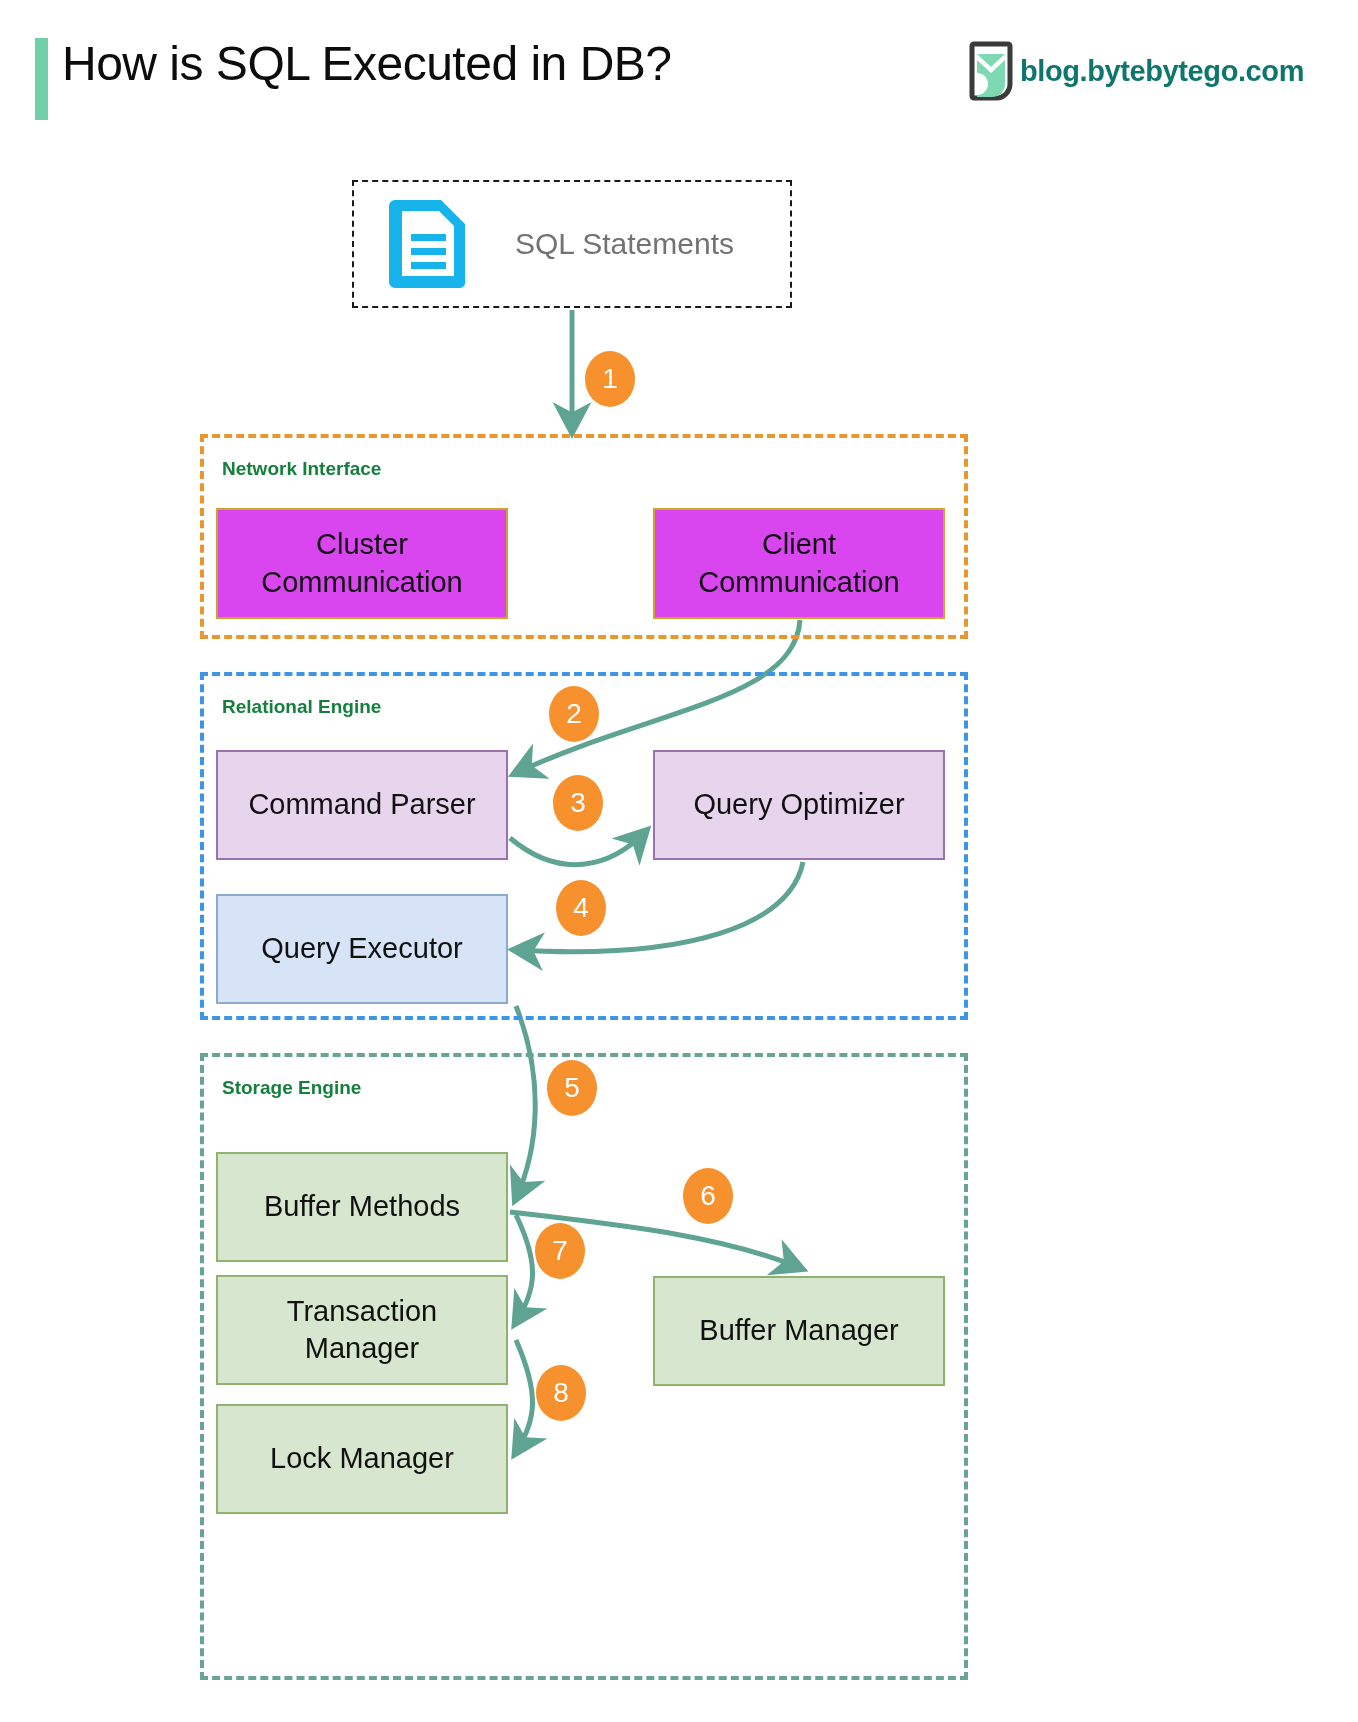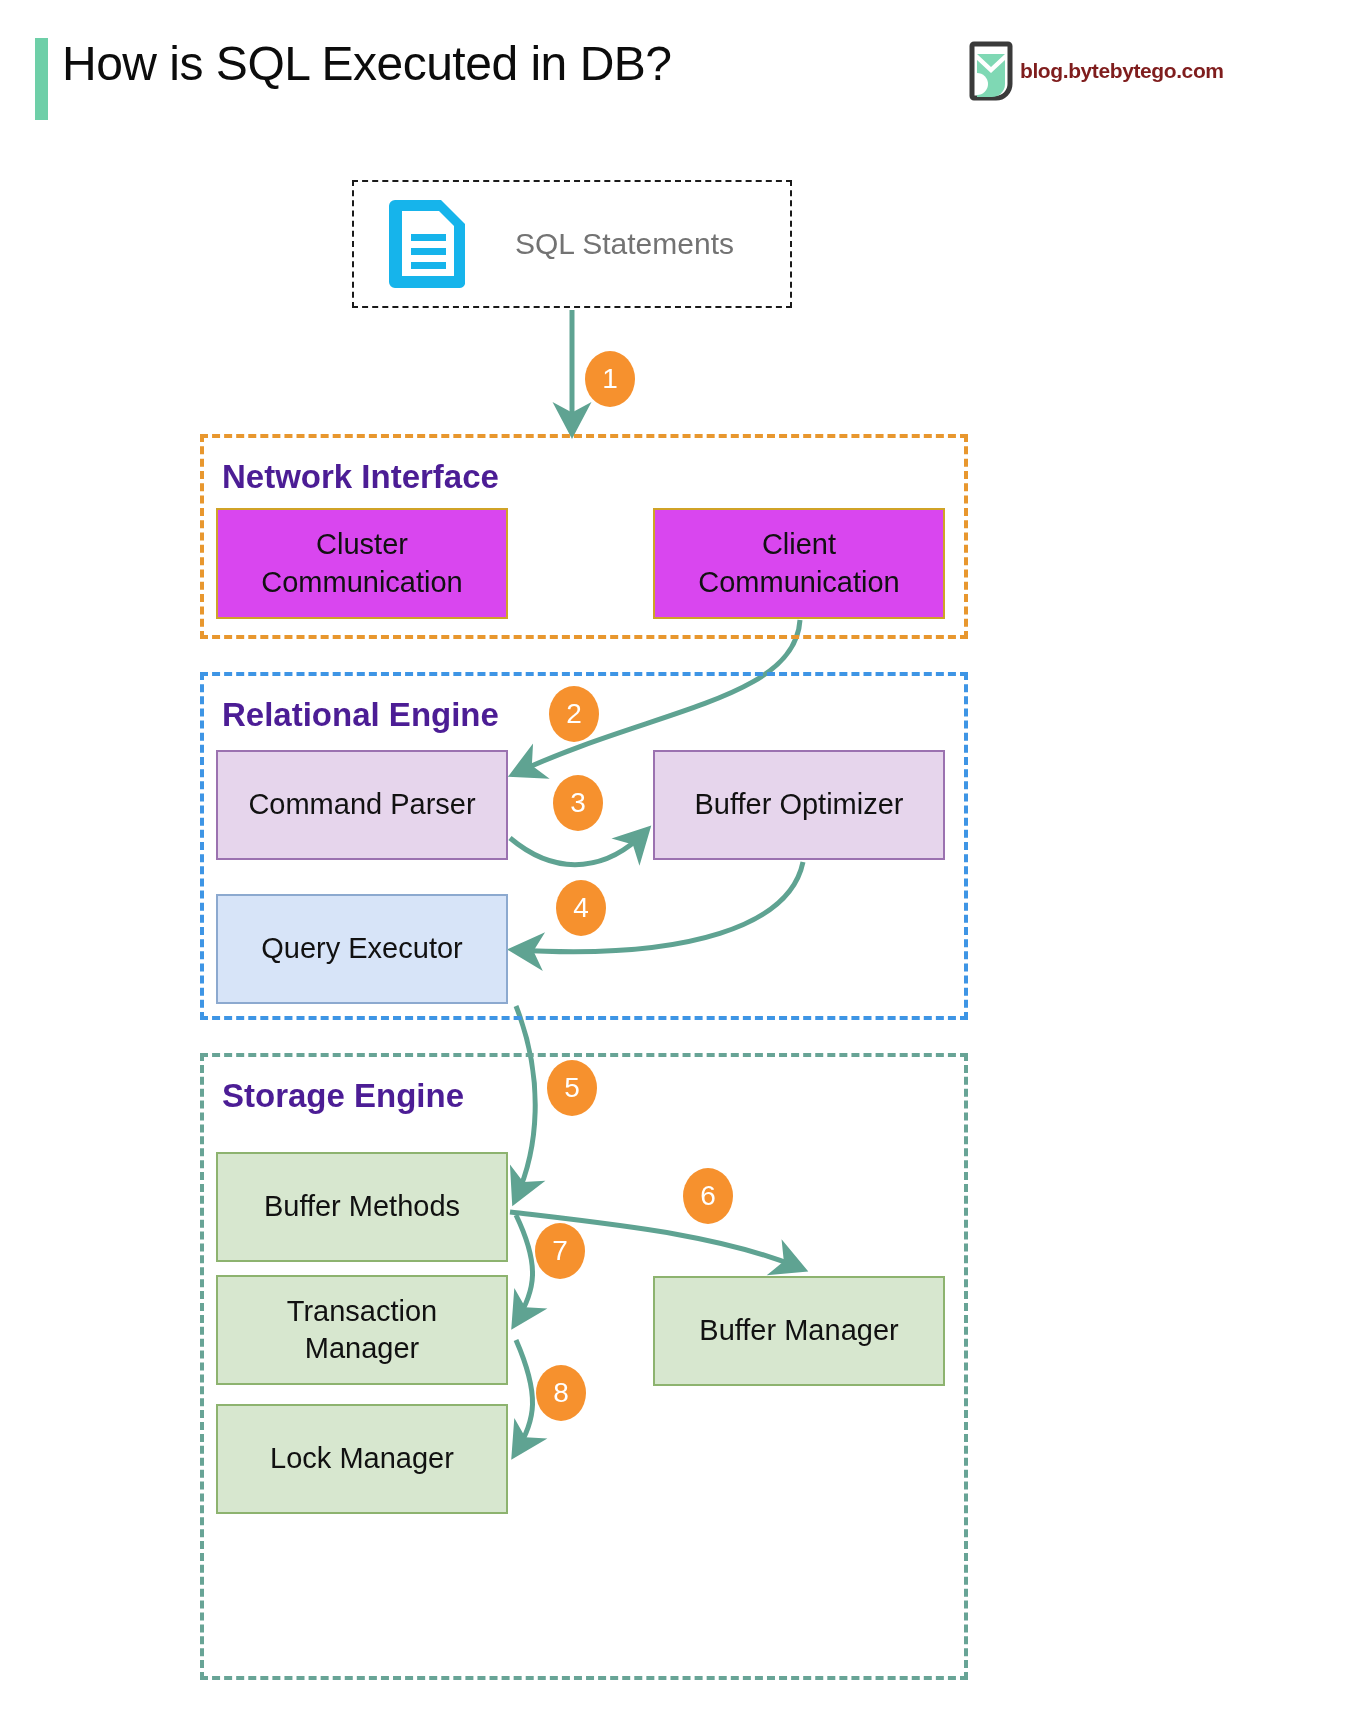--- a/index.html
+++ b/index.html
@@ -40,23 +40,23 @@
   }
   #brand {
     position: absolute;
     left: 968px; top: 40px;
     display: flex;
     align-items: center;
     gap: 6px;
   }
   #brand-logo { width: 46px; height: 62px; display:block; }
   #brand-text {
-    font-size: 21px;
+    font-size: 29px;
     font-weight: 700;
-    color: #7f1d1d;
+    color: #0f766e;
     letter-spacing: -0.4px;
     font-family: "Liberation Sans", sans-serif;
     white-space: nowrap;
     text-align: center;
   }
 
   
   #canvas {
     position: absolute;
     left: 0; top: 0;
@@ -80,23 +80,23 @@
     font-size: 29px;
     line-height: 1.28;
     color: #111;
   }
   .group {
     position: absolute;
     box-sizing: border-box;
   }
   .group-label {
     position: absolute;
-    font-size: 33px;
+    font-size: 19px;
     font-weight: 700;
-    color: #4c1d95;
+    color: #15803d;
     white-space: nowrap;
   }
 
   
   #sql-box {
     left: 352px; top: 180px;
     width: 440px; height: 128px;
     border: 2px dashed #1a1a1a;
     background: #ffffff;
     display: flex;
@@ -240,21 +240,21 @@
     <span>Client<br>Communication</span>
   </div>
 
   <div class="group" id="group-relational">
     <div class="group-label">Relational Engine</div>
   </div>
   <div class="node box-purple" id="node-command-parser">
     <span>Command Parser</span>
   </div>
   <div class="node box-purple" id="node-query-optimizer">
-    <span>Buffer Optimizer</span>
+    <span>Query Optimizer</span>
   </div>
   <div class="node box-blue" id="node-query-executor">
     <span>Query Executor</span>
   </div>
 
   <div class="group" id="group-storage">
     <div class="group-label">Storage Engine</div>
   </div>
   <div class="node box-green" id="node-access-methods">
     <span>Buffer Methods</span>

